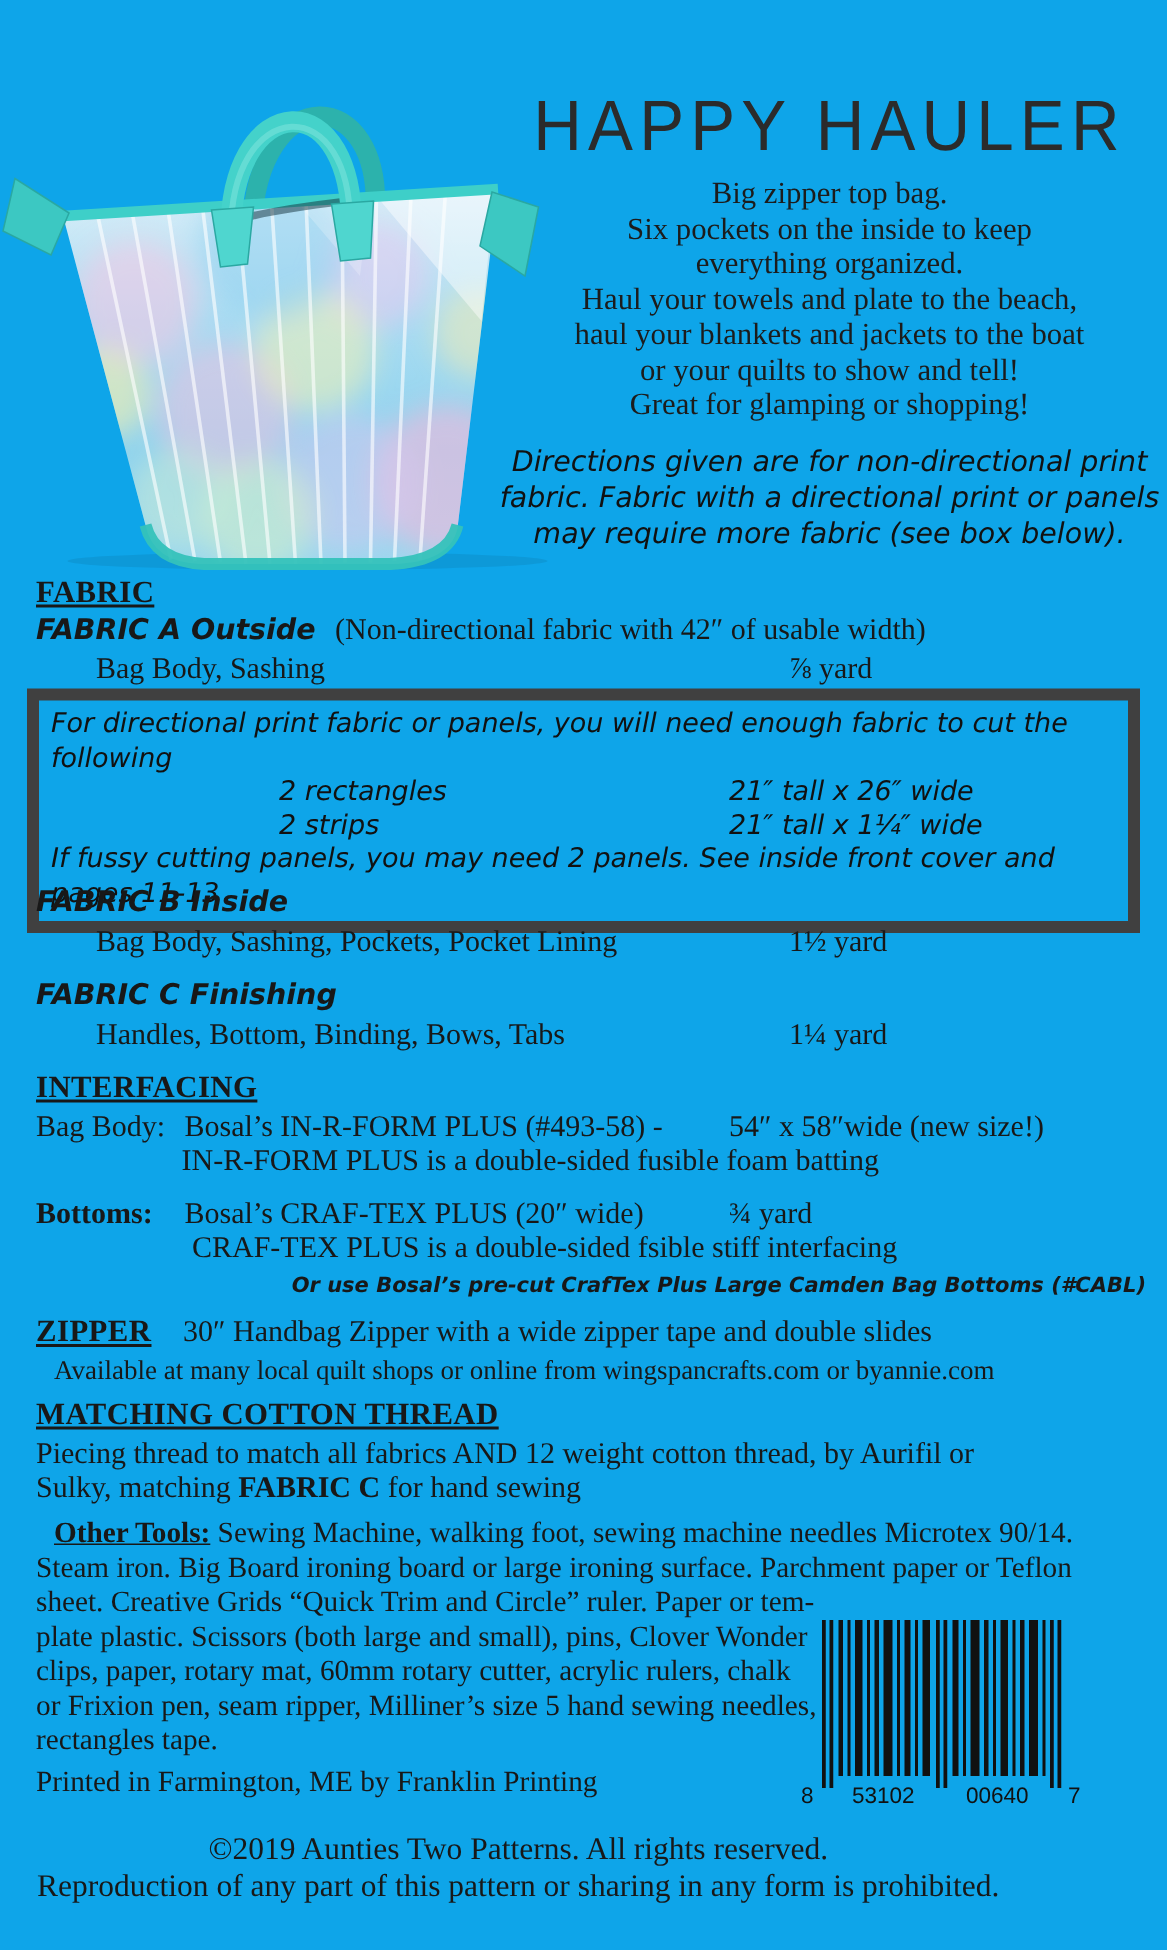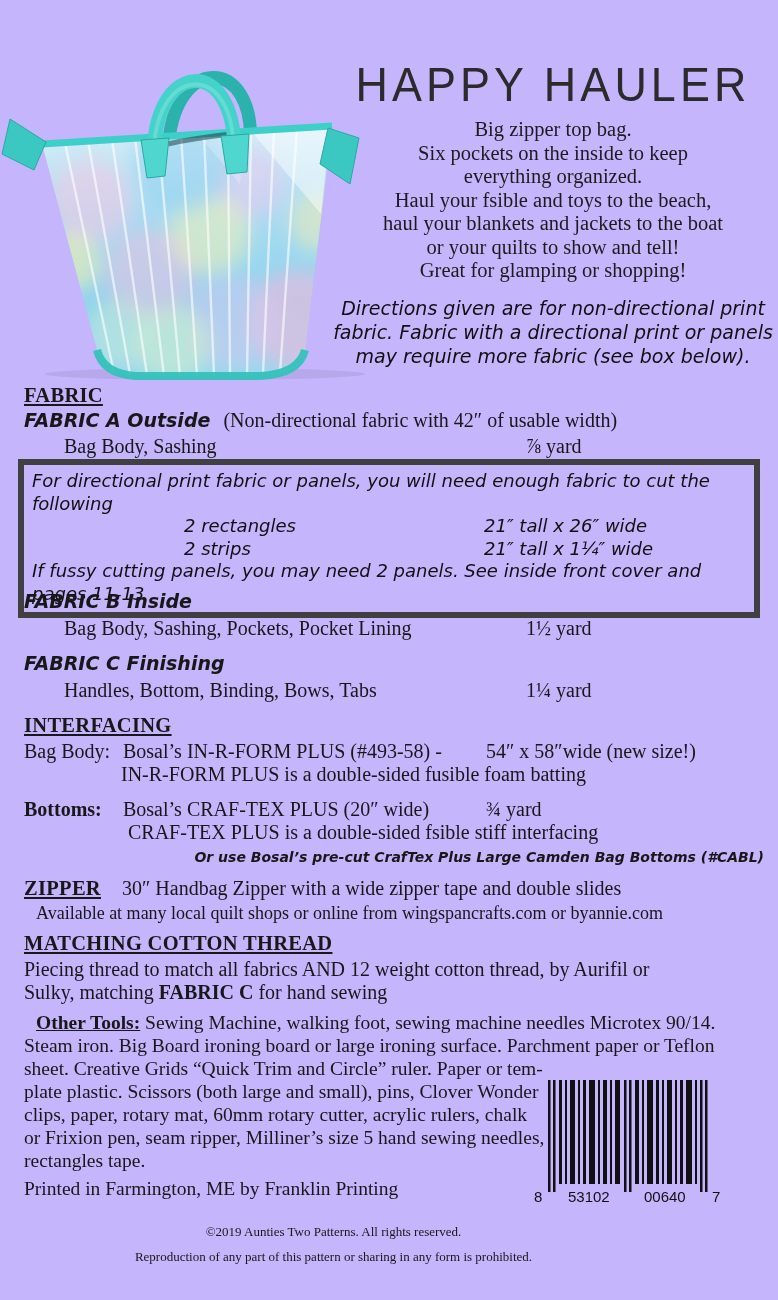--- a/index.html
+++ b/index.html
@@ -1,17 +1,17 @@
 <!DOCTYPE html>
 <html><head>
 <meta charset="utf-8">
 <style>
   html,body { margin:0; padding:0; background:#ffffff; }
   .page {
-    position:relative; width:778px; height:1300px; background:#c4b5fd;
+    position:relative; width:778px; height:1300px; background:#0ea5e9;
     font-family:"Liberation Serif", serif; color:#181818; overflow:hidden;
   }
 
   
   .header { position:absolute; left:330px; top:58px; width:446px; text-align:center; }
   .title {
     font-family:"Liberation Sans", sans-serif; font-weight:400;
     font-size:44px; letter-spacing:4px; color:#2b2b2b; white-space:nowrap;
     transform:scale(1.02,1.08); transform-origin:center top;
   }
@@ -23,21 +23,21 @@
   .sec { position:absolute; left:24px; right:14px; font-size:20px; line-height:23px; }
   .h1 { font-weight:bold; font-size:20.5px; text-decoration:underline; letter-spacing:0.3px; }
   .fname { font-family:"DejaVu Sans", sans-serif; font-style:italic; font-weight:bold; font-size:19px; }
   .row { position:relative; }
   .indent { margin-left:40px; }
   .yard { position:absolute; left:462px; top:0; }
 
   
   .dirbox {
     position:absolute; left:18px; top:459px; width:742px; box-sizing:border-box;
-    border:6px solid #404040; padding:5px 8px 7px 8px;
+    border:8px solid #404040; padding:5px 8px 7px 8px;
     font-family:"DejaVu Sans", sans-serif; font-style:italic;
     font-size:18px; line-height:22.5px; color:#111;
   }
   .dirbox .brow { position:relative; }
   .dirbox .bitem { margin-left:152px; }
   .dirbox .bsize { position:absolute; left:452px; top:0; }
 
   
   .ilabel { display:inline-block; width:94px; }
   .idesc1 { margin-left:97px; }
@@ -49,21 +49,21 @@
   .small-line { font-size:18px; margin-left:12px; }
 
   
   .tools { font-size:19.5px; line-height:23px; }
   .tools .lbl { font-weight:bold; text-decoration:underline;margin-left:12px; }
 
   
   .printed { position:absolute; left:24px; top:1178px; font-size:19.5px; }
   .barcode { position:absolute; left:528px; top:1062px; width:192px; height:146px; }
   .copyright { position:absolute; left:0; top:1220px; width:667px; text-align:center;
-               font-size:13px; line-height:24.5px; }
+               font-size:21px; line-height:24.5px;padding-left:12px; }
 
   
   .bag { position:absolute; left:0; top:22px; width:366px; height:358px; }
 </style>
 </head>
 <body>
 
 <div class="page">
 
   <svg class="bag" viewBox="0 0 366 358" aria-hidden="true">
@@ -133,21 +133,21 @@
 
     <path d="M97,328 Q103,352 136,354 L260,354 Q299,352 305,328" fill="none" stroke="#35c2bb" stroke-width="8" opacity="0.95"></path>
   </svg>
 
   <div class="header">
     <div class="title">HAPPY HAULER</div>
     <div class="desc">
       <div>Big zipper top bag.</div>
       <div>Six pockets on the inside to keep</div>
       <div>everything organized.</div>
-      <div>Haul your fsible and toys to the beach,</div>
+      <div>Haul your towels and plate to the beach,</div>
       <div>haul your blankets and jackets to the boat</div>
       <div>or your quilts to show and tell!</div>
       <div>Great for glamping or shopping!</div>
     </div>
     <div class="note">
       <div>Directions given are for non-directional print</div>
       <div>fabric. Fabric with a directional print or panels</div>
       <div>may require more fabric (see box below).</div>
     </div>
   </div>

